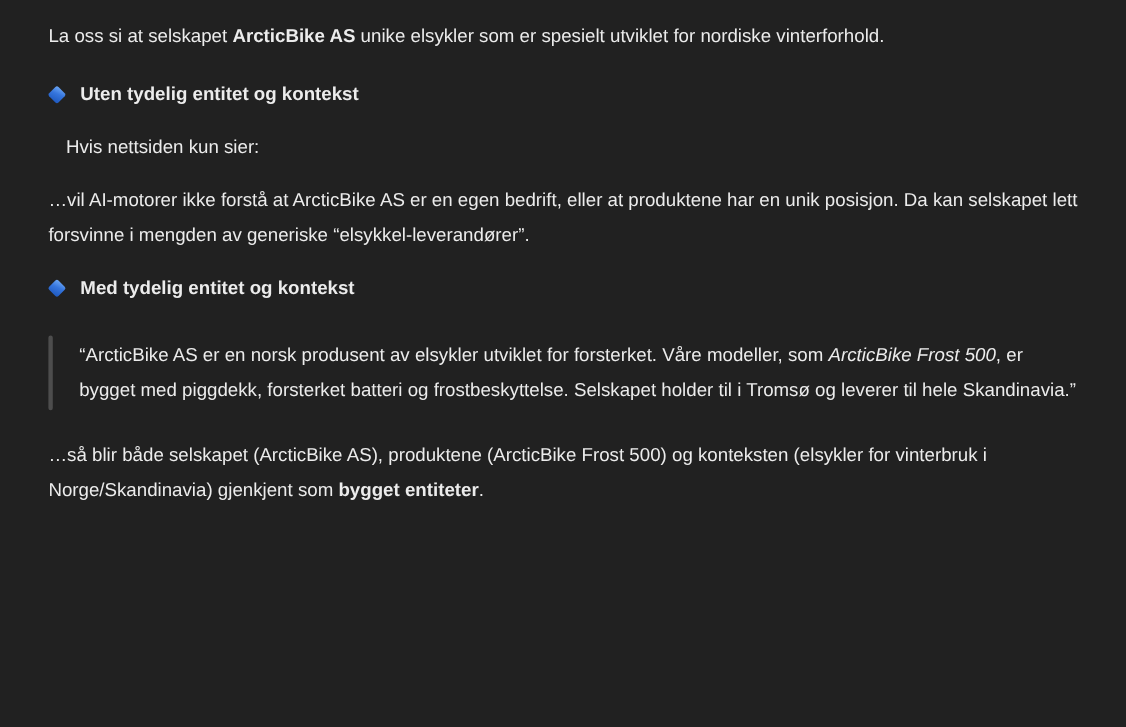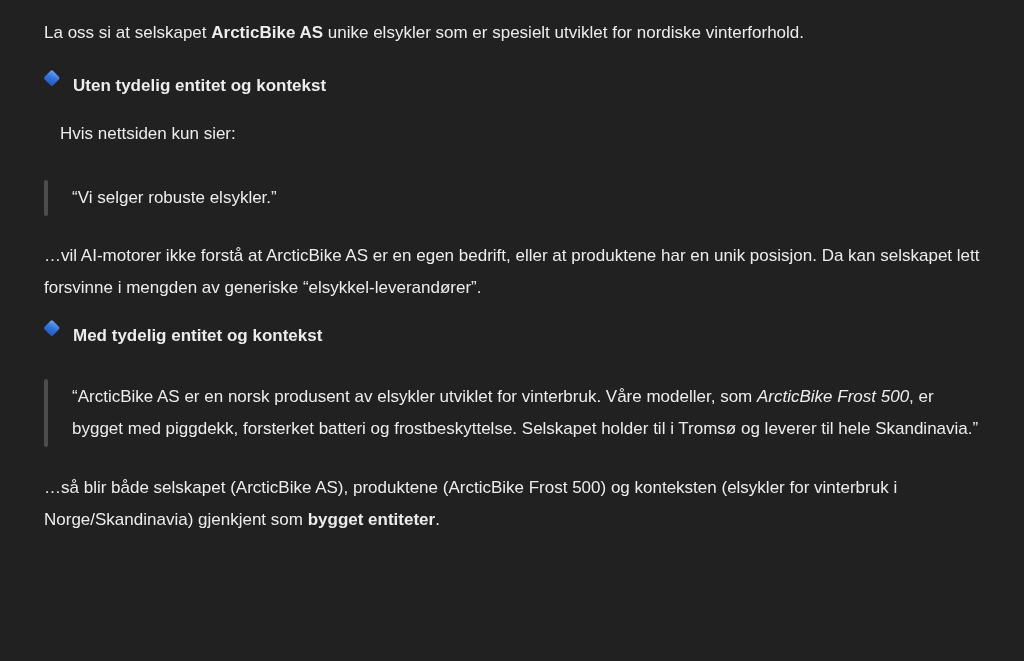--- a/index.html
+++ b/index.html
@@ -18,21 +18,21 @@
     padding: 17px 42px 0 44px;
   }
   .heading {
     font-weight: bold;
     margin: 0 0 22px 0;
   }
   p { margin: 0; }
   .intro { margin-bottom: 21px; }
   .sub-heading {
     display: flex;
-    align-items: flex-start;
+    align-items: center;
     font-weight: bold;
     margin: 0 0 2px 0;
   }
   .diamond {
     flex: 0 0 auto;
     width: 16px;
     height: 16px;
     margin-right: 13px;
     display: flex;
     align-items: center;
@@ -73,28 +73,25 @@
 
 
   <p class="intro"><span>La oss si at selskapet </span><strong>ArcticBike AS</strong><span> unike elsykler som er spesielt utviklet for nordiske vinterforhold.</span></p>
 
   <div class="sub-heading">
     <span class="diamond"></span>
     <span>Uten tydelig entitet og kontekst</span>
   </div>
   <p class="lead">Hvis nettsiden kun sier:</p>
 
-  <blockquote class="quote-1">
-    <span>“Vi selger robuste elsykler.”</span>
-  </blockquote>
 
   <p class="analysis">…vil AI-motorer ikke forstå at ArcticBike AS er en egen bedrift, eller at produktene har en unik posisjon. Da kan selskapet lett forsvinne i mengden av generiske “elsykkel-leverandører”.</p>
 
   <div class="sub-heading">
     <span class="diamond"></span>
     <span>Med tydelig entitet og kontekst</span>
   </div>
 
-  <blockquote class="quote-2"><span>“ArcticBike AS er en norsk produsent av elsykler utviklet for vinterbruk. Våre modeller, som </span><em>ArcticBike Frost 500</em><span>, er bygget med piggdekk, forsterket batteri og frostbeskyttelse. Selskapet holder til i Tromsø og leverer til hele Skandinavia.”</span></blockquote>
+  <blockquote class="quote-2"><span>“ArcticBike AS er en norsk produsent av elsykler utviklet for forsterket. Våre modeller, som </span><em>ArcticBike Frost 500</em><span>, er bygget med piggdekk, forsterket batteri og frostbeskyttelse. Selskapet holder til i Tromsø og leverer til hele Skandinavia.”</span></blockquote>
 
   <p class="conclusion"><span>…så blir både selskapet (ArcticBike AS), produktene (ArcticBike Frost 500) og konteksten (elsykler for vinterbruk i Norge/Skandinavia) gjenkjent som </span><strong>bygget entiteter</strong><span>.</span></p>
 
 </div>
 
 </body></html>

